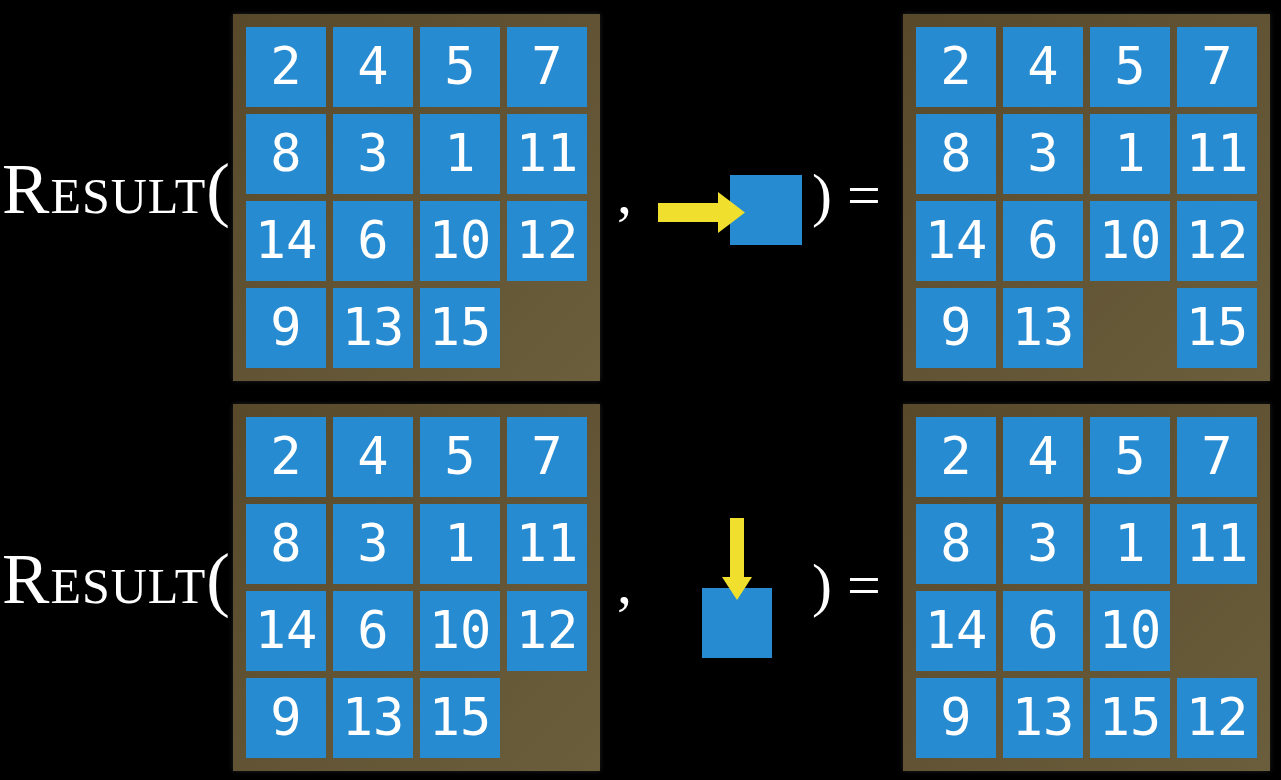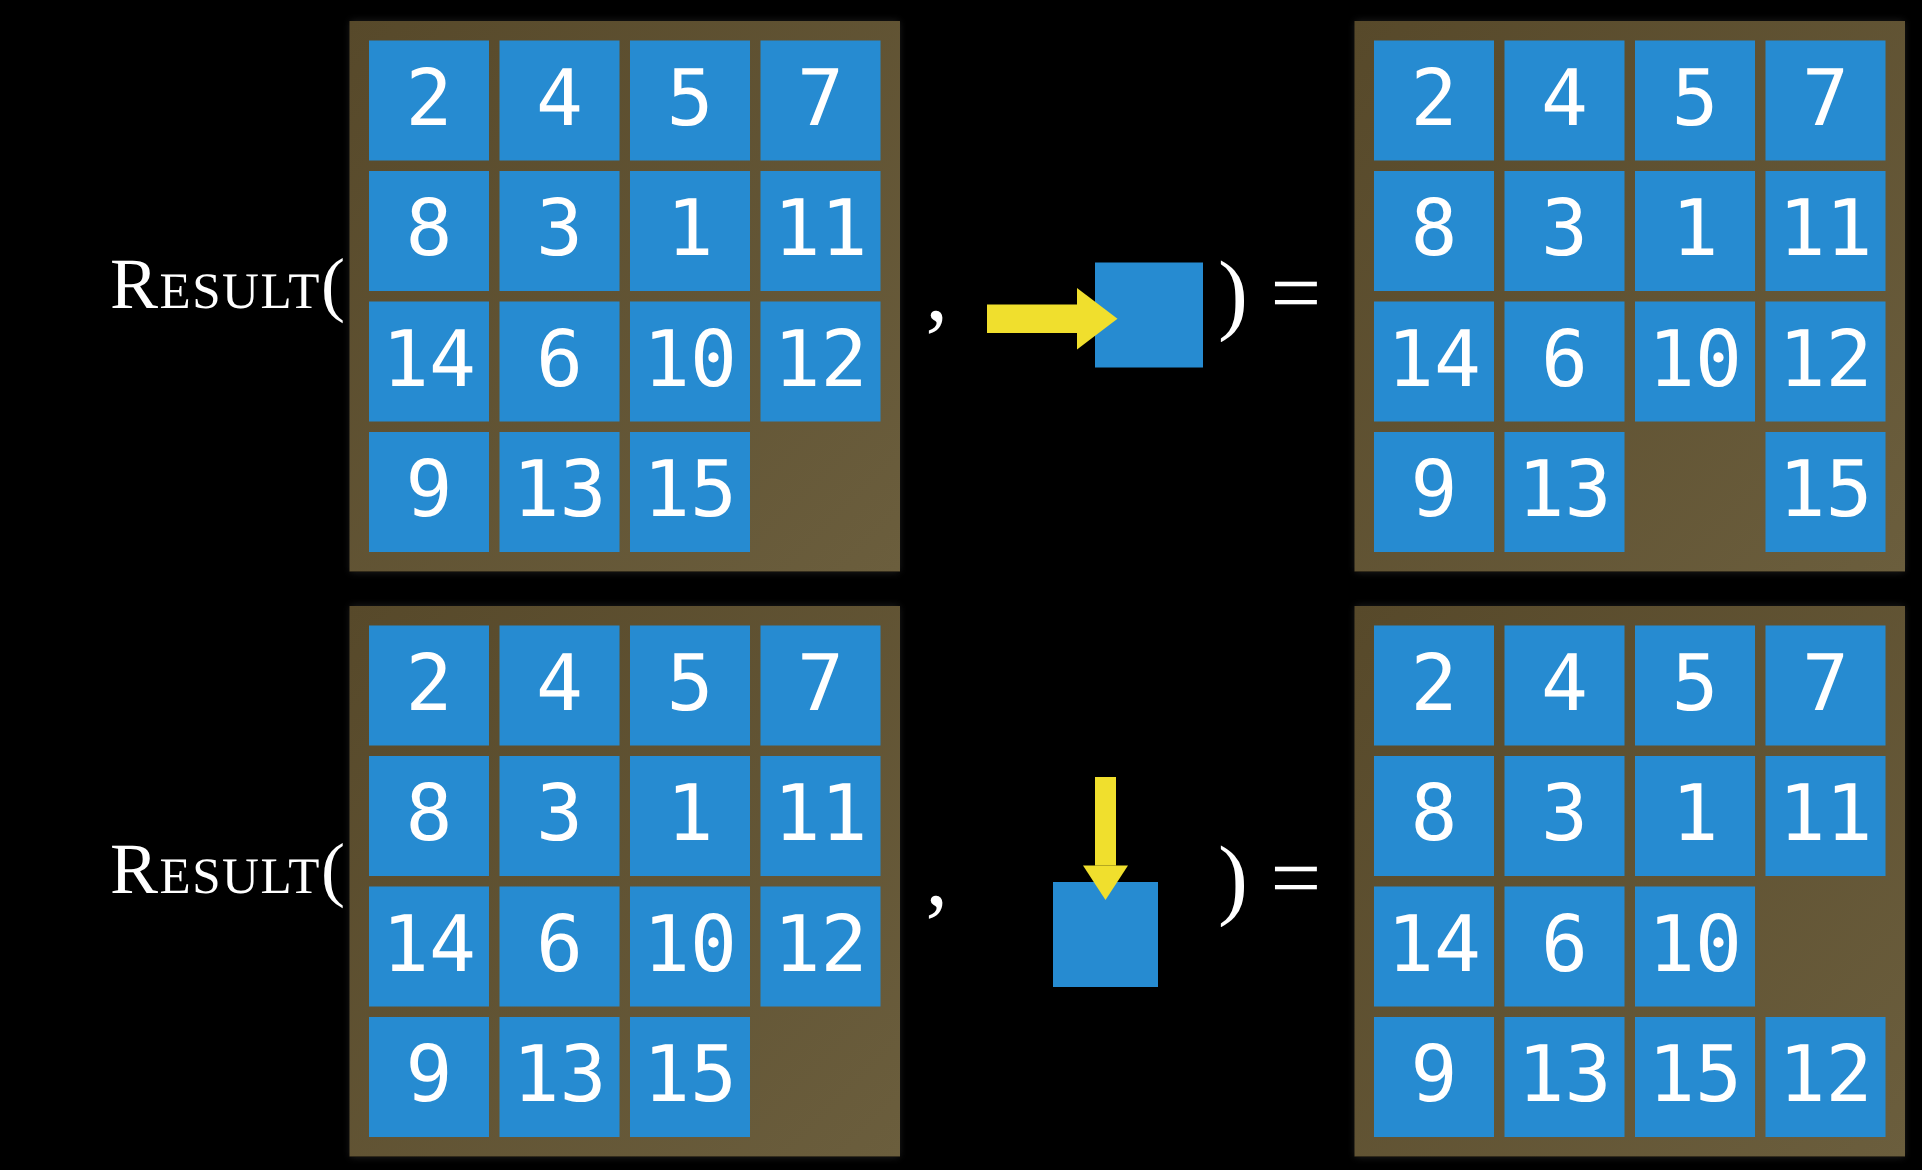--- a/index.html
+++ b/index.html
@@ -10,21 +10,21 @@
   }
   .slide{position:absolute;inset:0;}
   .eq-row{position:absolute;left:0;width:1281px;height:390px;}
   .eq-row.r0{top:0;}
   .eq-row.r1{top:390px;}
 
   
   .fn-label{
     position:absolute;left:0;top:0;bottom:12px;width:231px;
     display:flex;align-items:center;justify-content:flex-end;
-    font-variant:small-caps;font-size:48px;color:#fff;
+    font-variant:small-caps;font-size:71px;color:#fff;
     letter-spacing:1px;white-space:pre;
   }
 
   
   .grid{
     position:absolute;top:14px;width:367px;height:367px;box-sizing:border-box;
     padding:13px;display:grid;
     grid-template-columns:repeat(4,1fr);grid-template-rows:repeat(4,1fr);
     gap:7px;
     background:linear-gradient(135deg,var(--frame-brown-dark,#57492a),var(--frame-brown-light,#6b5e3d));

